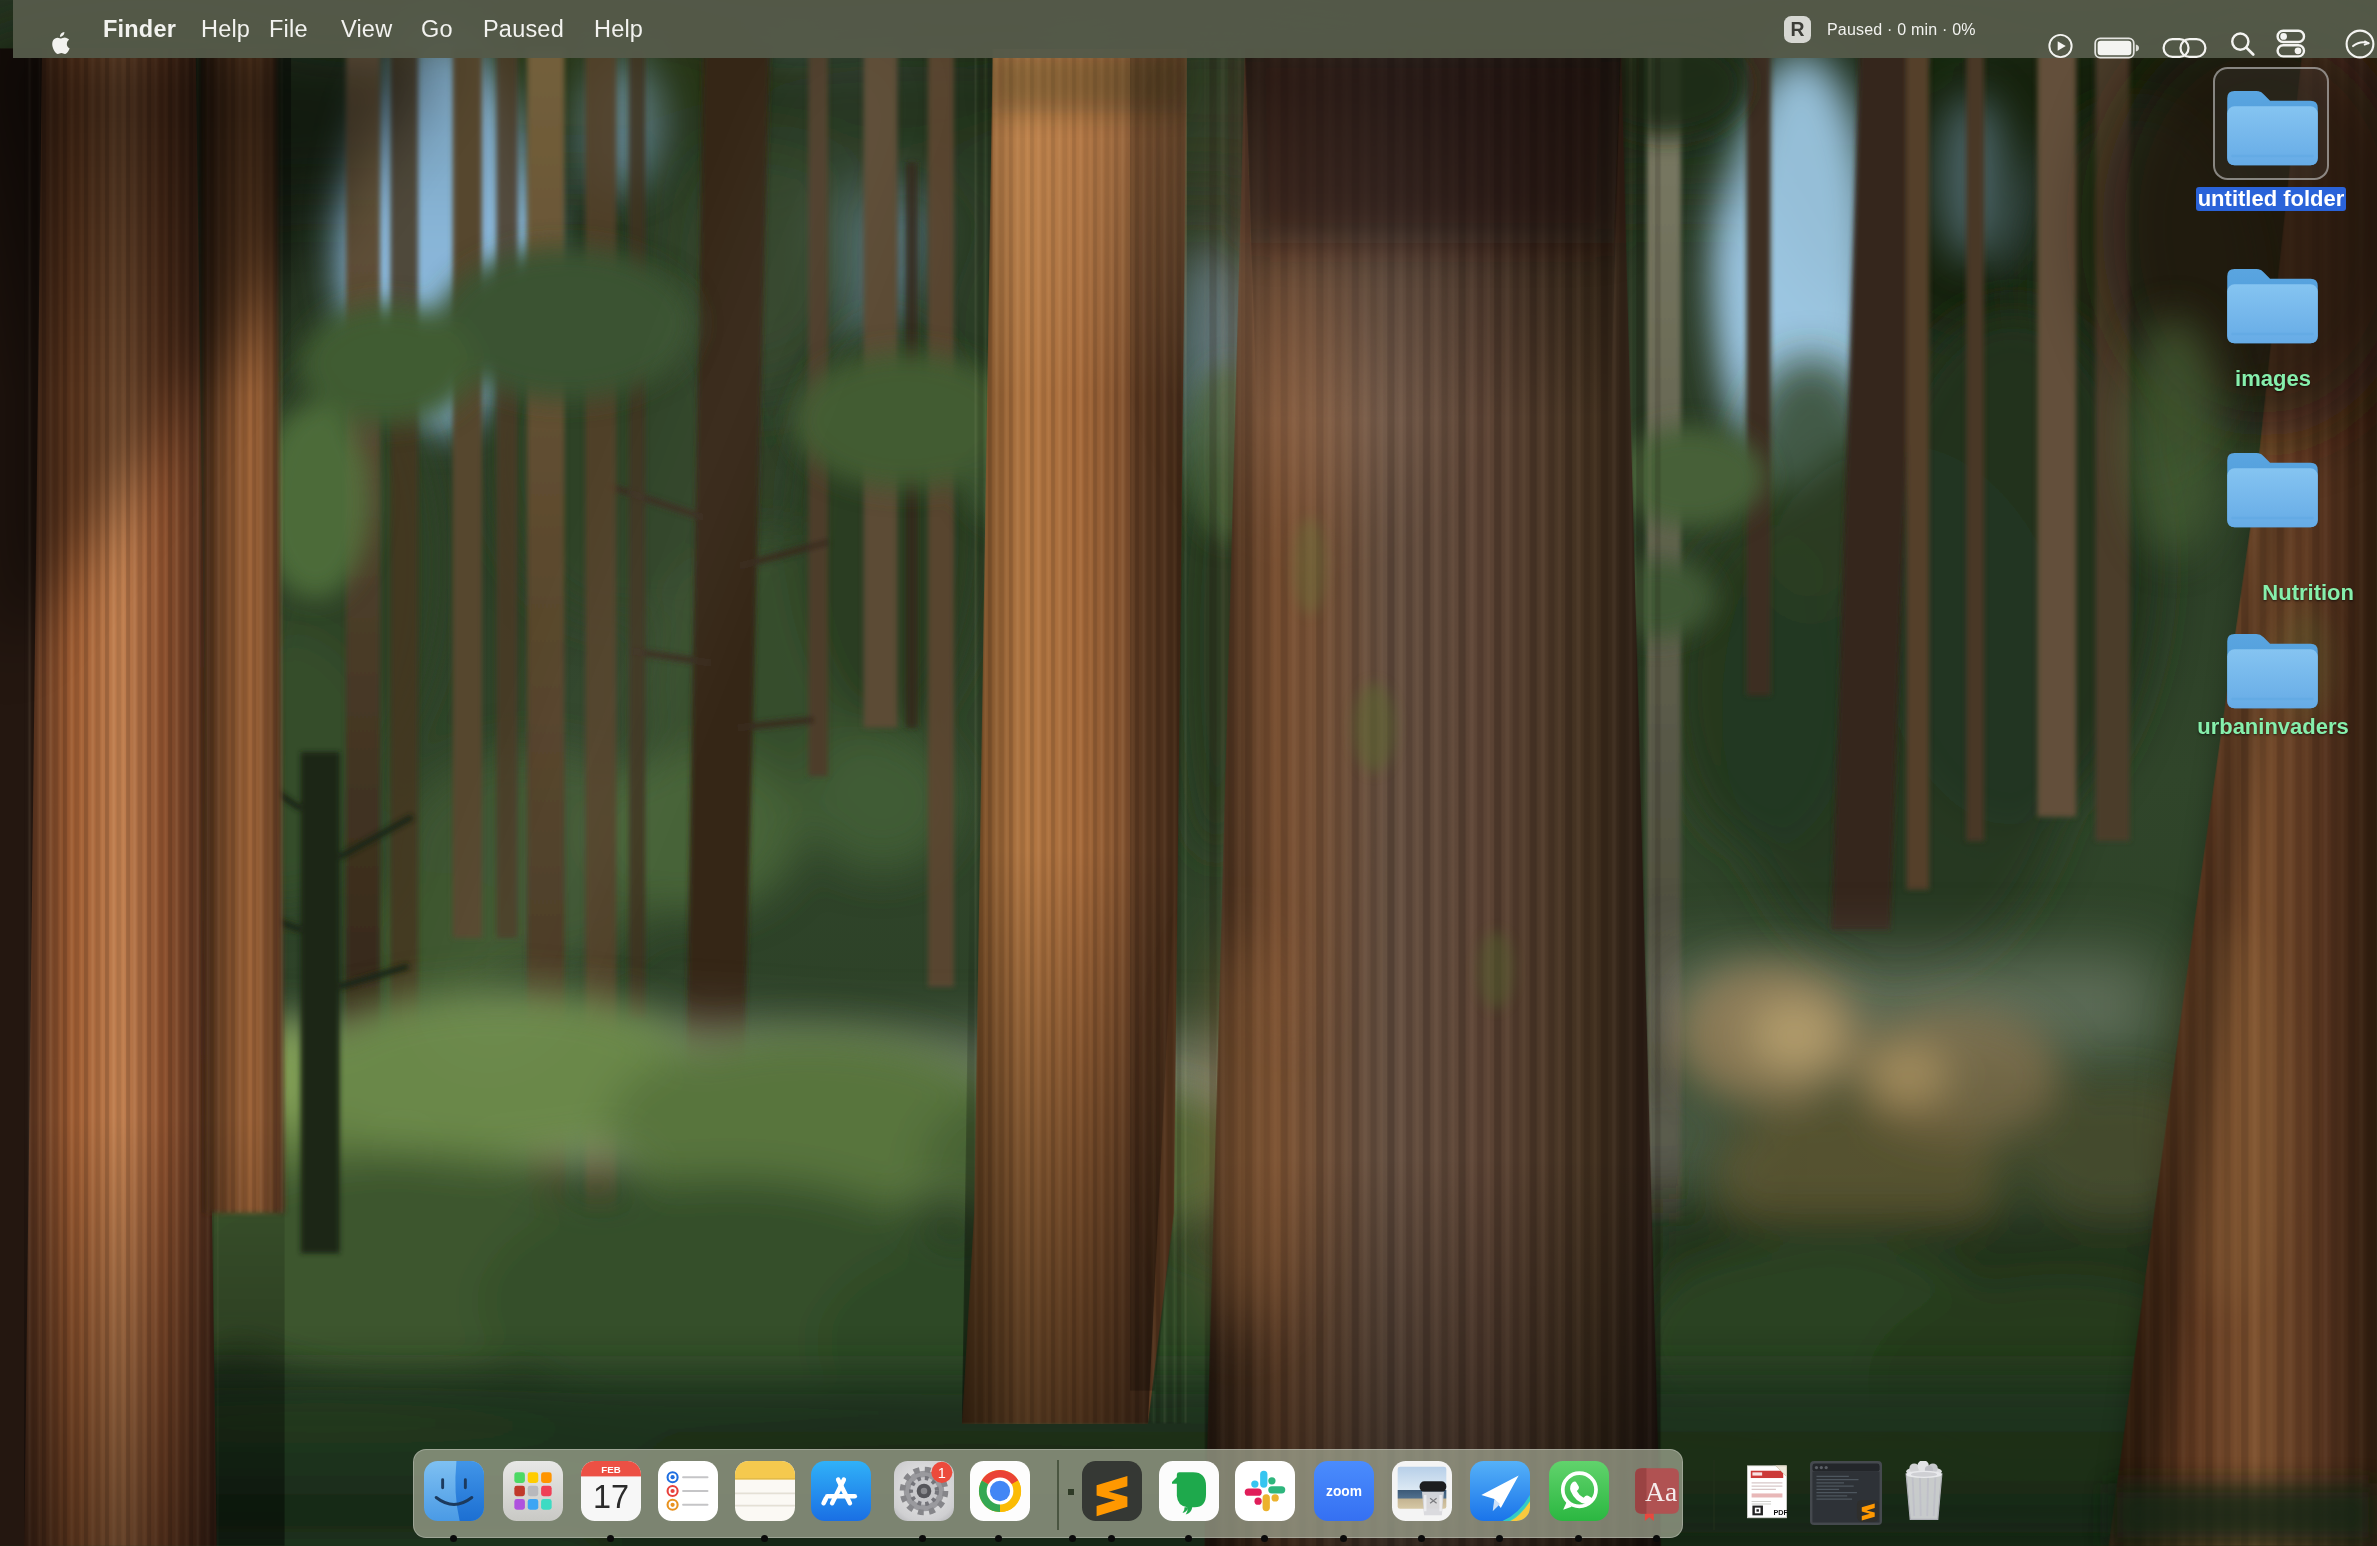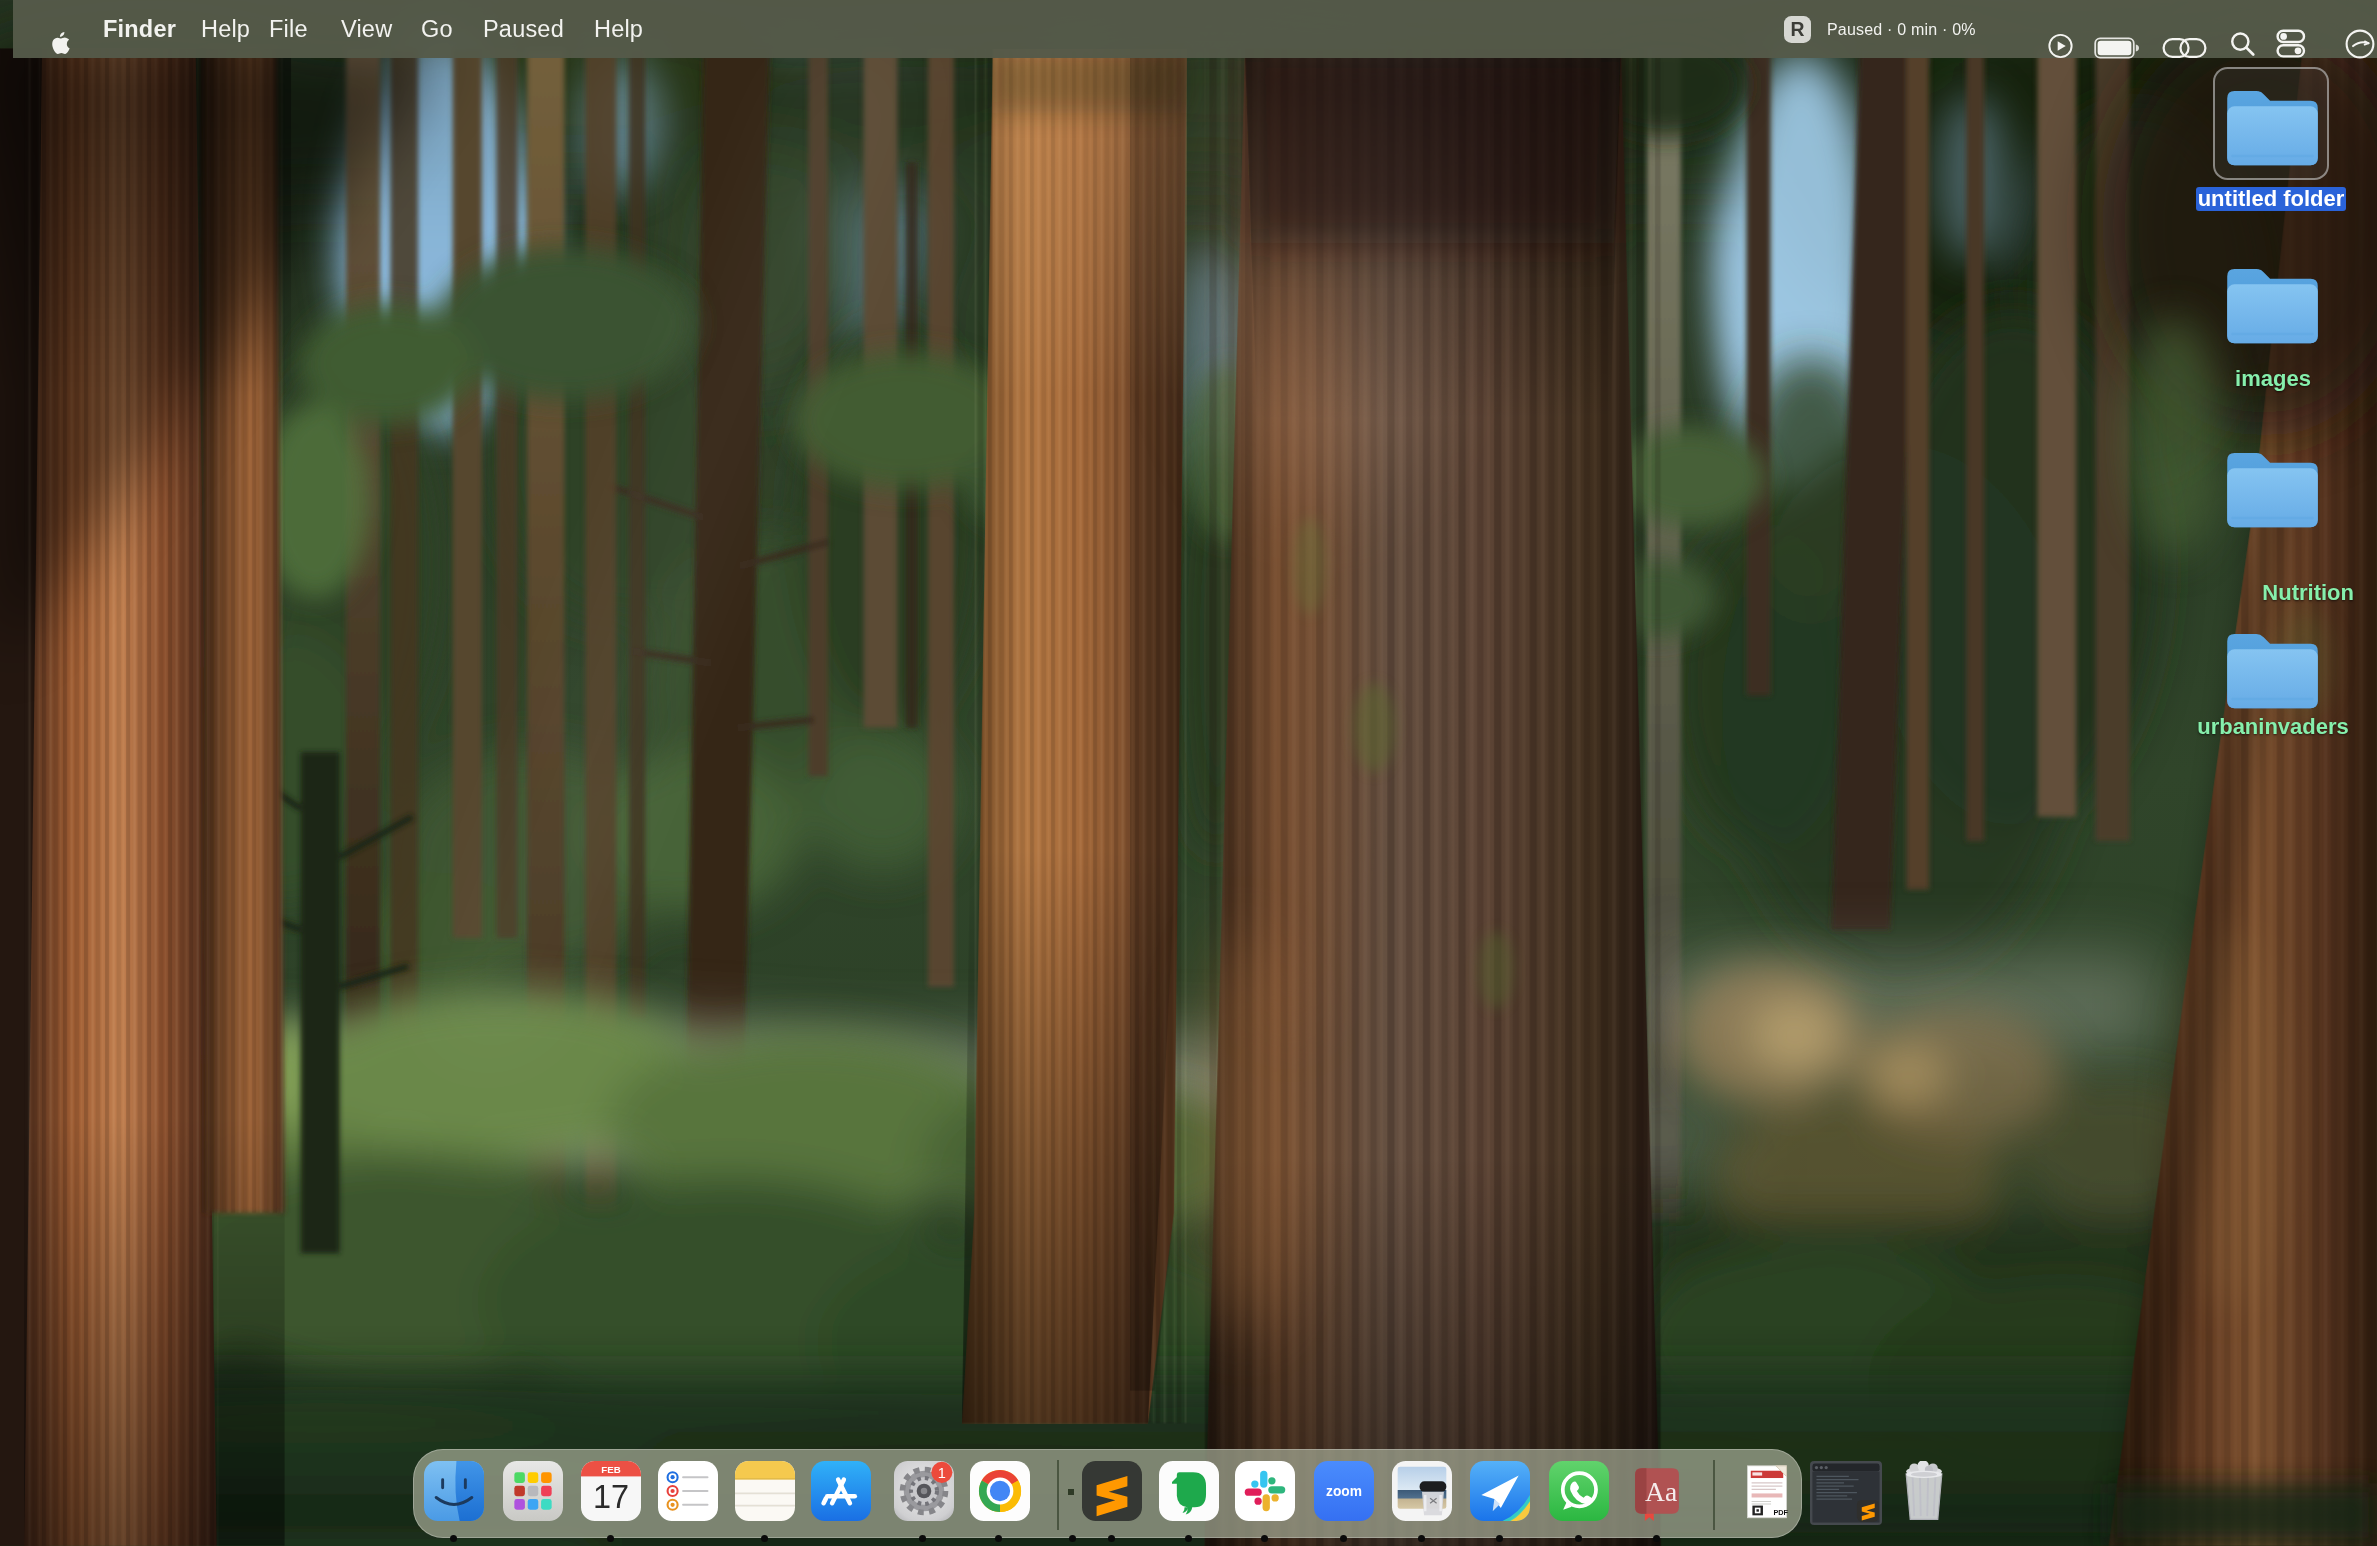--- a/index.html
+++ b/index.html
@@ -12,22 +12,22 @@
   .mb{font-weight:700;}
   .mr{position:absolute;top:0;height:58px;color:#f4f4f1;}
   
   .folder{position:absolute;z-index:10;}
   .flabel{position:absolute;z-index:10;color:#86efac;font-size:22px;font-weight:600;text-align:center;
      text-shadow:0 0.8px 2.4px rgba(0,0,0,0.65);white-space:nowrap;}
   #selbox{position:absolute;z-index:9;border:2px solid rgba(200,200,200,0.6);background:rgba(90,90,90,0.18);border-radius:14.6px;}
   #sellabel{position:absolute;z-index:10;background:#2a63d9;border-radius:3px;color:#fff;font-size:22px;font-weight:600;
      line-height:24px;padding:0;text-align:center;white-space:nowrap;}
   
-  #dock{position:absolute;left:413px;top:1449px;width:1389px;height:89px;z-index:20;
-     background:rgba(163,169,148,0.72);border:0.8px solid rgba(255,255,255,0.26);border-radius:30px;box-sizing:border-box;}
+  #dock{position:absolute;left:413px;top:1449px;width:1270px;height:89px;z-index:20;
+     background:rgba(163,169,148,0.72);border:0.8px solid rgba(255,255,255,0.26);border-radius:13px;box-sizing:border-box;}
   .di{position:absolute;top:10.5px;width:60px;height:60px;}
   .dsep{position:absolute;top:9.7px;width:1.6px;height:70px;background:rgba(35,48,28,0.55);}
 </style>
 </head>
 <body>
 <div id="stage">
 <svg id="wall" width="2377" height="1546" viewBox="0 0 2940 1912">
 <defs>
   <filter id="b3" x="-50%" y="-50%" width="200%" height="200%">
           <feGaussianBlur stdDeviation="3"></feGaussianBlur>

